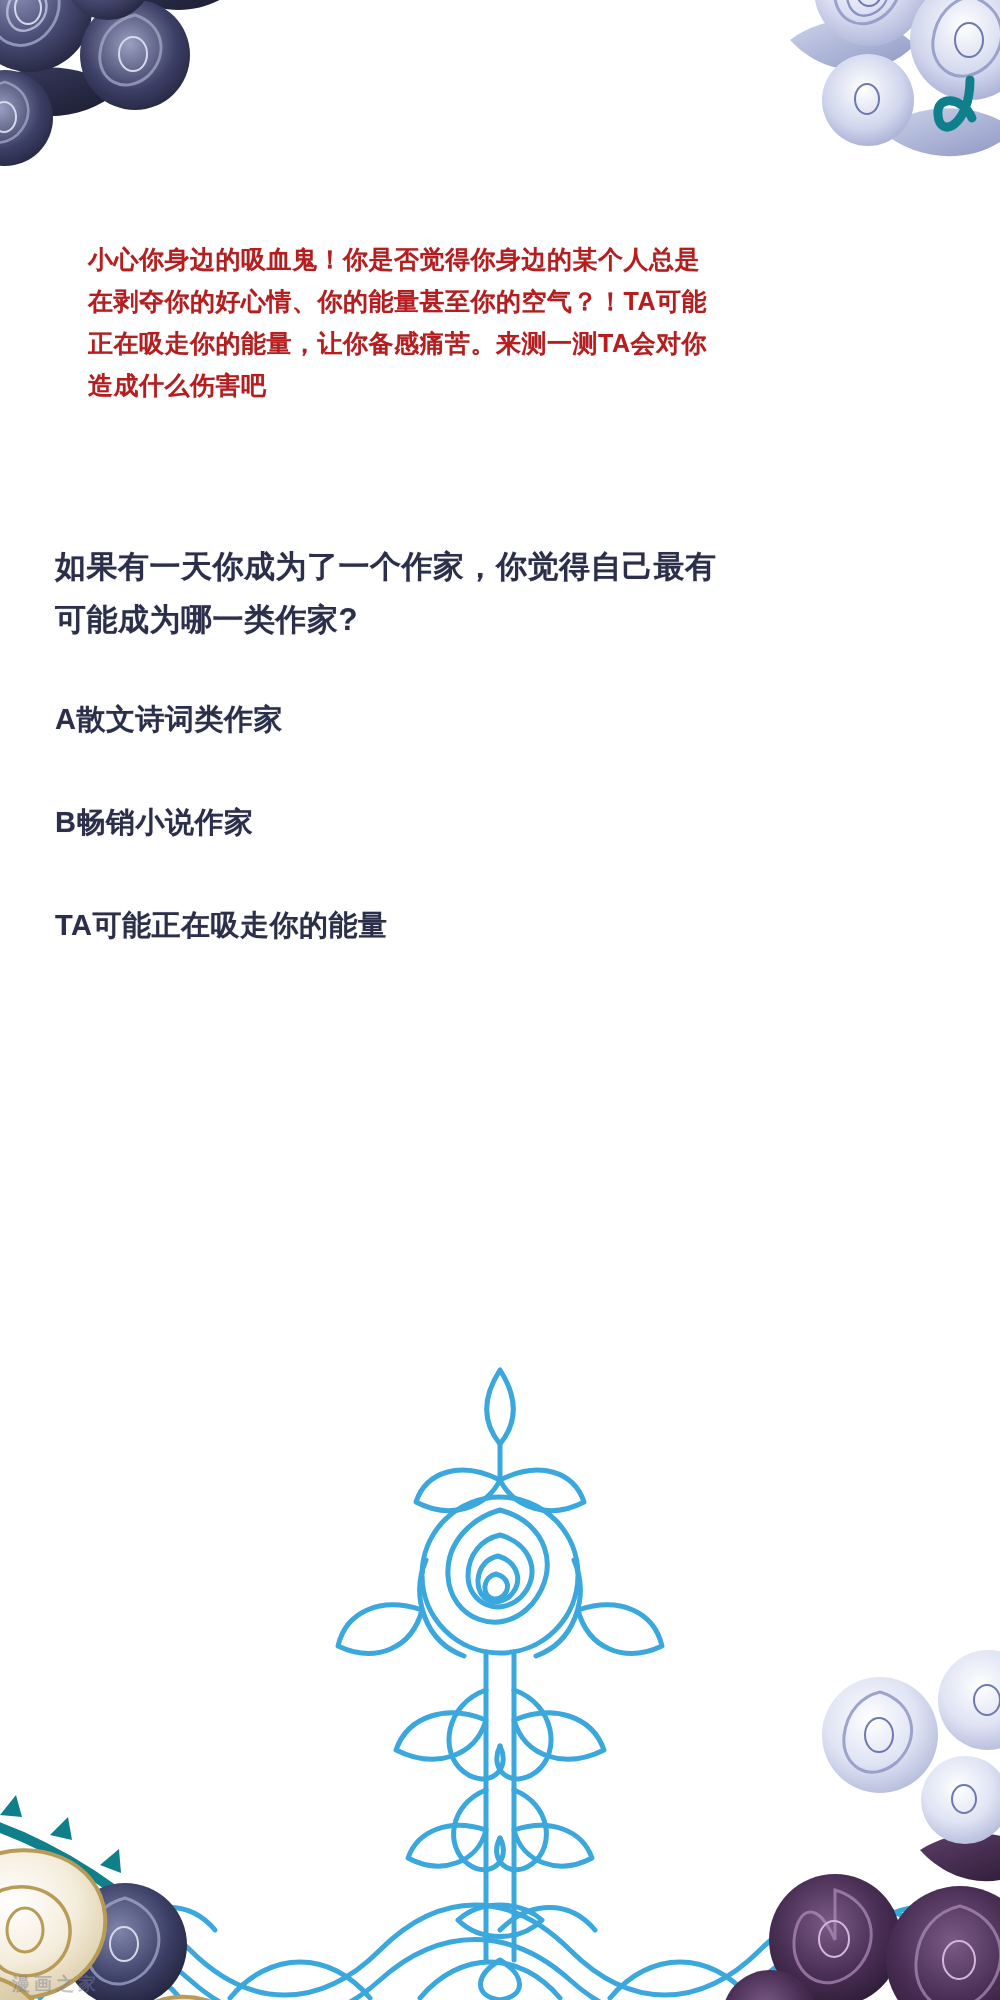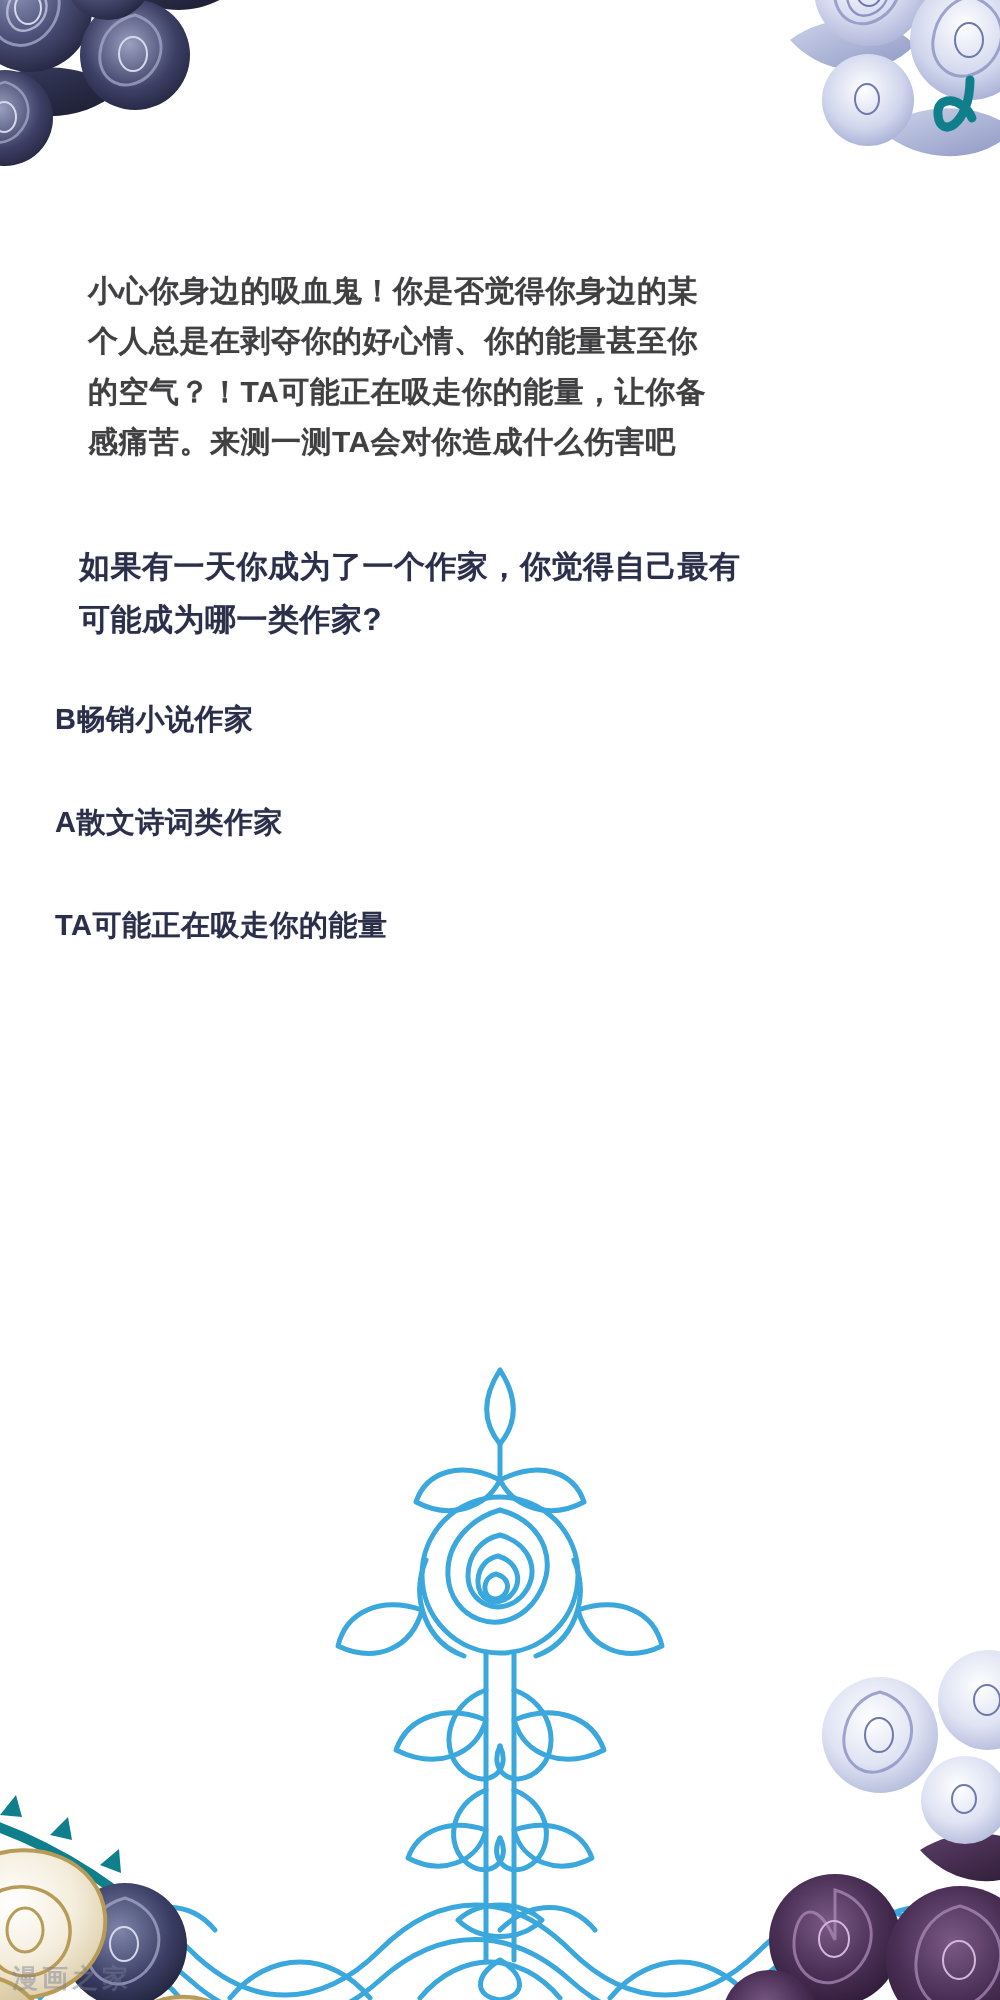--- a/index.html
+++ b/index.html
@@ -32,41 +32,39 @@
   .deco-br { right: -40px; bottom: -40px; width: 420px; height: 400px; }
   .deco-center { left: 250px; bottom: 0px; width: 500px; height: 640px; }
   .deco-bottom-band { left: 0; bottom: 0; width: 1000px; height: 170px; }
 
   
   .intro {
     position: absolute;
     left: 88px;
     top: 238px;
     width: 630px;
-    font-size: 30px;
+    font-size: 25px;
     line-height: 1.68;
     font-weight: bold;
-    color: #404040;
+    color: #b91c1c;
     letter-spacing: 0.5px;
     text-shadow: 0 0 1px rgba(43,47,74,0.35);
-    margin-top: 28px;
   }
 
   .question {
     position: absolute;
     left: 55px;
     top: 540px;
     width: 680px;
     font-size: 31px;
     line-height: 1.72;
     font-weight: bold;
     color: #2b2f4a;
     letter-spacing: 0.5px;
     text-shadow: 0 0 1px rgba(43,47,74,0.35);
-    margin-left: 24px;
   }
 
   .options {
     position: absolute;
     left: 55px;
     top: 700px;
     width: 700px;
   }
   .option {
     font-size: 29px;
@@ -74,21 +72,21 @@
     color: #2b2f4a;
     letter-spacing: 0.5px;
     margin-bottom: 63px;
     text-shadow: 0 0 1px rgba(43,47,74,0.3);
   }
 
   .watermark {
     position: absolute;
     left: 12px;
     bottom: 4px;
-    font-size: 26px;
+    font-size: 18px;
     color: rgba(120, 125, 150, 0.45);
     letter-spacing: 4px;
     font-weight: bold;
   }
 </style>
 </head>
 <body>
 
 <div class="page">
 
@@ -334,20 +332,20 @@
       <circle cx="150" cy="378" r="48" fill="url(#prg2)"></circle>
       <ellipse cx="149" cy="377" rx="13" ry="15" fill="none" stroke="#d3b8dc" stroke-width="2"></ellipse>
     </g>
   </svg>
 
   <div class="intro">小心你身边的吸血鬼！你是否觉得你身边的某个人总是在剥夺你的好心情、你的能量甚至你的空气？！TA可能正在吸走你的能量，让你备感痛苦。来测一测TA会对你造成什么伤害吧</div>
 
   <div class="question">如果有一天你成为了一个作家，你觉得自己最有可能成为哪一类作家?</div>
 
   <div class="options">
+    <div class="option">A散文诗词类作家</div>
     <div class="option">B畅销小说作家</div>
-    <div class="option">A散文诗词类作家</div>
     <div class="option">TA可能正在吸走你的能量</div>
   </div>
 
   <div class="watermark">漫画之家</div>
 
 </div>
 
 </body></html>

